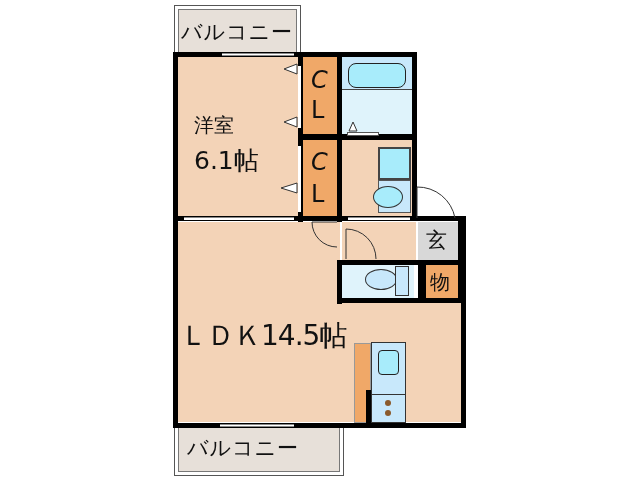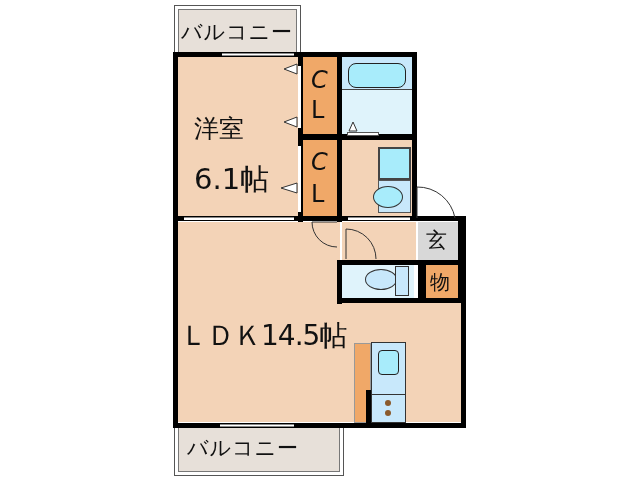--- a/index.html
+++ b/index.html
@@ -16,22 +16,22 @@
 <div class="abs" style="left:178px;top:9px;width:119px;height:46px;background:#e7e0d9;border:1px solid #777;">
   <span class="abs label" style="left:2px;top:8px;font-size:21px;letter-spacing:1px;">バルコニー</span>
 </div>
 
 <div class="abs" style="left:174px;top:424px;width:170px;height:52px;border:1px solid #555;background:#fff;"></div>
 <div class="abs" style="left:178px;top:424px;width:162px;height:48px;background:#e7e0d9;border:1px solid #777;">
   <span class="abs label" style="left:8px;top:9px;font-size:21px;letter-spacing:1px;">バルコニー</span>
 </div>
 
 <div class="abs" style="left:177px;top:56px;width:122px;height:162px;background:#f3d3b7;">
-  <span class="abs label" style="left:17px;top:56px;font-size:25px;">洋室</span>
-  <span class="abs label" style="left:17px;top:104px;font-size:29px;text-align:right;">6.1帖</span>
+  <span class="abs label" style="left:17px;top:56px;font-size:20px;">洋室</span>
+  <span class="abs label" style="left:17px;top:88px;font-size:25px;text-align:right;">6.1帖</span>
 </div>
 
 <div class="abs" style="left:302px;top:56px;width:35px;height:78px;background:#f0a868;">
   <span class="abs label" style="left:9px;top:10px;font-size:24px;font-style:italic;">C</span>
   <span class="abs label" style="left:9px;top:40px;font-size:24px;">L</span>
 </div>
 <div class="abs" style="left:302px;top:140px;width:35px;height:78px;background:#f0a868;">
   <span class="abs label" style="left:9px;top:8px;font-size:24px;font-style:italic;">C</span>
   <span class="abs label" style="left:9px;top:40px;font-size:24px;">L</span>
 </div>

